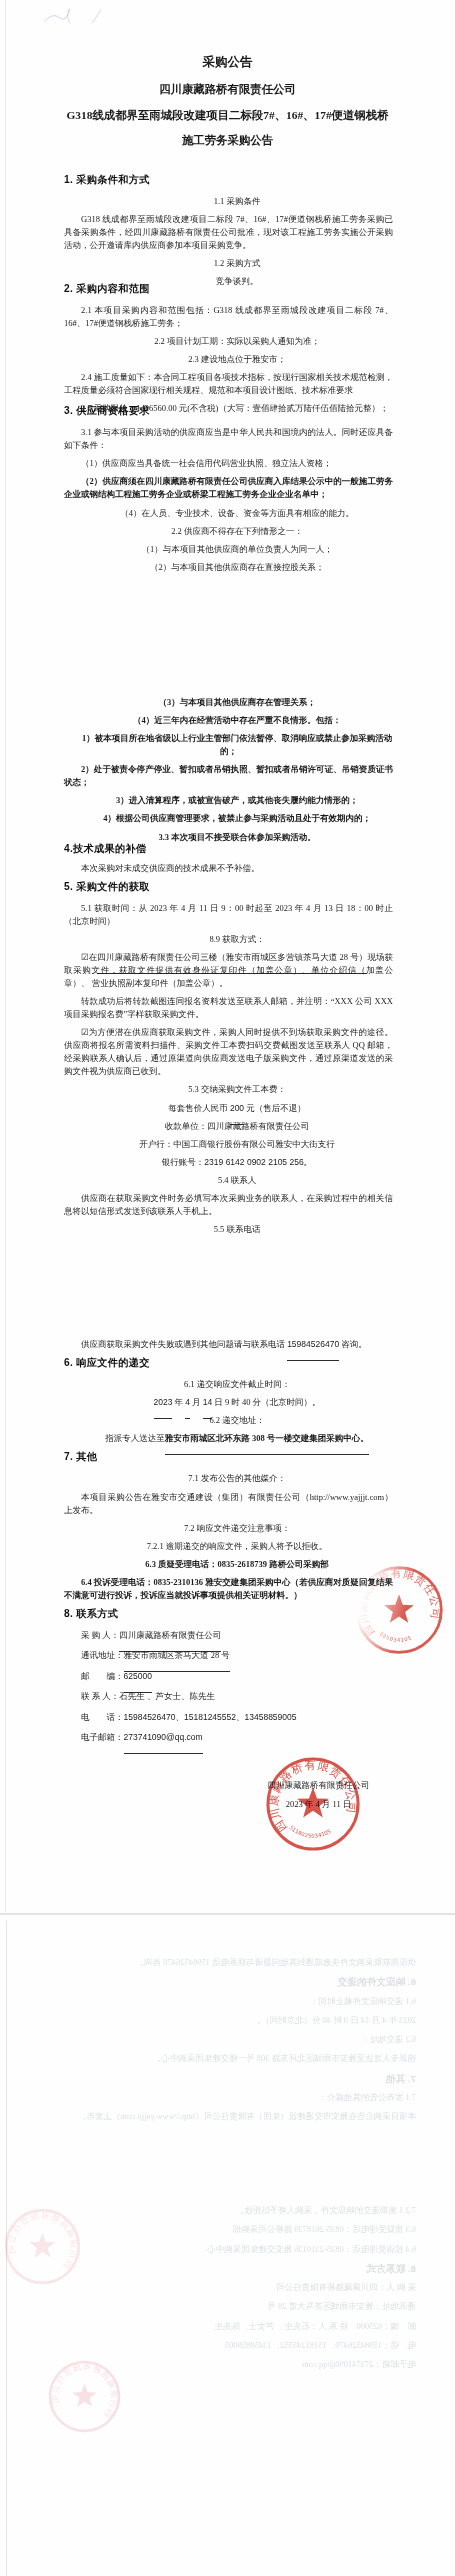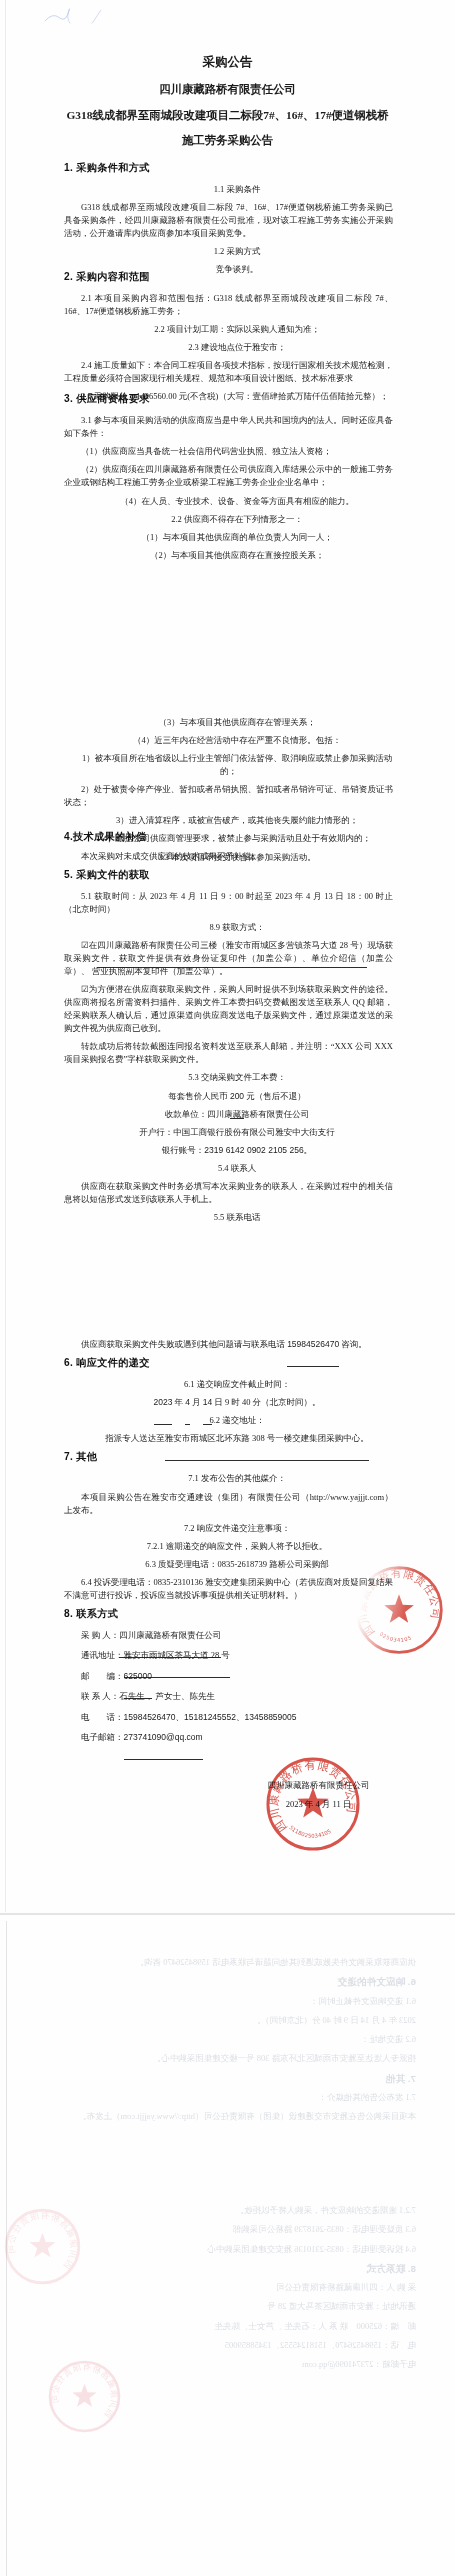--- a/index.html
+++ b/index.html
@@ -1,25 +1,25 @@
 <!DOCTYPE html>
 <html style="font-size:9px"><head>
 <meta charset="utf-8">
 <style>
   html,body{margin:0;padding:0;background:#ffffff;}
   .page{position:relative;width:455px;height:2576px;background:#fefefdff;background:#fefefe;
         font-family:"Liberation Serif","DejaVu Serif",serif;color:#1b1b1b;overflow:hidden;}
   .abs{position:absolute;}
   .flow{position:absolute;left:64px;width:329px;}
   .h{font-family:"Liberation Sans","DejaVu Sans",sans-serif;font-weight:700;font-size:10.2px;
-     color:#111;margin:4px 0 8px;letter-spacing:0.3px;}
+     color:#111;margin:16px 0 8px;letter-spacing:0.3px;}
   .p{font-size:8.5px;line-height:13px;margin:0 0 5.1px;text-indent:2em;text-align:justify;}
   .single{text-align:center;}
-  .bold{font-weight:400;}
-  .u{border-bottom:0.6px solid #2c2c2c;padding-bottom:17px;}
+  .bold{font-weight:700;}
+  .u{border-bottom:0.6px solid #2c2c2c;padding-bottom:11px;}
   .sans{font-family:"Liberation Sans","DejaVu Sans",sans-serif;}
   .title-block{position:absolute;left:0;top:54px;width:455px;text-align:center;}
   .t1{font-size:12.5px;font-weight:700;margin:0 0 10.8px;}
   .t2{font-size:11.4px;font-weight:700;margin:0 0 10.8px;}
   .crow{font-size:8.5px;line-height:13px;margin:0 0 7.4px;text-indent:2em;}
   .sig{position:absolute;left:253px;top:1779px;width:131px;text-align:center;font-size:8.5px;line-height:13px;}
   .sig div{margin-bottom:5.7px;}
   .seal{position:absolute;mix-blend-mode:multiply;}
   .seal svg{display:block;}
   .seal-fade{-webkit-mask-image:linear-gradient(105deg,rgba(0,0,0,0) 16%,#000 55%);
@@ -76,42 +76,42 @@
     <div class="h">3. 供应商资格要求</div>
     <div class="p">3.1 参与本项目采购活动的供应商应当是中华人民共和国境内的法人。同时还应具备如下条件：</div>
     <div class="p">（1）供应商应当具备统一社会信用代码营业执照、独立法人资格；</div>
     <div class="p bold">（2）供应商须在四川康藏路桥有限责任公司供应商入库结果公示中的一般施工劳务企业或钢结构工程施工劳务企业或桥梁工程施工劳务企业企业名单中；</div>
     <div class="p single" style="margin-top:5.7px;">（4）在人员、专业技术、设备、资金等方面具有相应的能力。</div>
     <div class="p single">2.2 供应商不得存在下列情形之一：</div>
     <div class="p single">（1）与本项目其他供应商的单位负责人为同一人；</div>
     <div class="p single">（2）与本项目其他供应商存在直接控股关系；</div>
   </div>
 
-  <div class="flow" style="top:716px;">
+  <div class="flow" style="top:696px;font-weight:bold;">
     <div class="p single">（3）与本项目其他供应商存在管理关系；</div>
     <div class="p single">（4）近三年内在经营活动中存在严重不良情形。包括：</div>
     <div class="p single">1）被本项目所在地省级以上行业主管部门依法暂停、取消响应或禁止参加采购活动的；</div>
     <div class="p">2）处于被责令停产停业、暂扣或者吊销执照、暂扣或者吊销许可证、吊销资质证书状态；</div>
     <div class="p single">3）进入清算程序，或被宣告破产，或其他丧失履约能力情形的；</div>
     <div class="p single">4）根据公司供应商管理要求，被禁止参与采购活动且处于有效期内的；</div>
     <div class="p single">3.3 本次项目不接受联合体参加采购活动。</div>
   </div>
 
   <div class="flow" style="top:826px;">
     <div class="h" style="margin-bottom:5.7px;">4.技术成果的补偿</div>
     <div class="p">本次采购对未成交供应商的技术成果不予补偿。</div>
   </div>
 
   <div class="flow" style="top:864px;">
     <div class="h">5. 采购文件的获取</div>
     <div class="p">5.1 获取时间：从 2023 年 4 月 11 日 9：00 时起至 2023 年 4 月 13 日 18：00 时止（北京时间）</div>
     <div class="p single">8.9 获取方式：</div>
     <div class="p" style="margin-top:3.4px;"><span>☑在</span><span class="u">四川康藏路桥有限责任公司三楼（雅安市雨城区多营镇茶马大道 28 号）</span><span>现场获取采购文件，获取文件提供有效身份证复印件（加盖公章）、单位介绍信（加盖公章）、 营业执照副本复印件（加盖公章）。</span></div>
+    <div class="p" style="margin-top:3.4px;">转款成功后将转款截图连同报名资料发送至联系人邮箱，并注明：“XXX 公司 XXX 项目采购报名费”字样获取采购文件。</div>
     <div class="p" style="margin-top:3.4px;">☑为方便潜在供应商获取采购文件，采购人同时提供不到场获取采购文件的途径。供应商将报名所需资料扫描件、采购文件工本费扫码交费截图发送至联系人 QQ 邮箱，经采购联系人确认后，通过原渠道向供应商发送电子版采购文件，通过原渠道发送的采购文件视为供应商已收到。</div>
-    <div class="p" style="margin-top:3.4px;">转款成功后将转款截图连同报名资料发送至联系人邮箱，并注明：“XXX 公司 XXX 项目采购报名费”字样获取采购文件。</div>
     <div class="p single">5.3 交纳采购文件工本费：</div>
     <div class="p single"><span>每套售价人民币 </span><span class="u sans">200</span><span> 元（售后不退）</span></div>
     <div class="p single">收款单位：四川康藏路桥有限责任公司</div>
     <div class="p single">开户行：中国工商银行股份有限公司雅安中大街支行</div>
     <div class="p single"><span>银行账号：</span><span class="sans">2319 6142 0902 2105 256。</span></div>
     <div class="p single">5.4 联系人</div>
     <div class="p">供应商在获取采购文件时务必填写本次采购业务的联系人，在采购过程中的相关信息将以短信形式发送到该联系人手机上。</div>
     <div class="p single">5.5 联系电话</div>
   </div>
 

